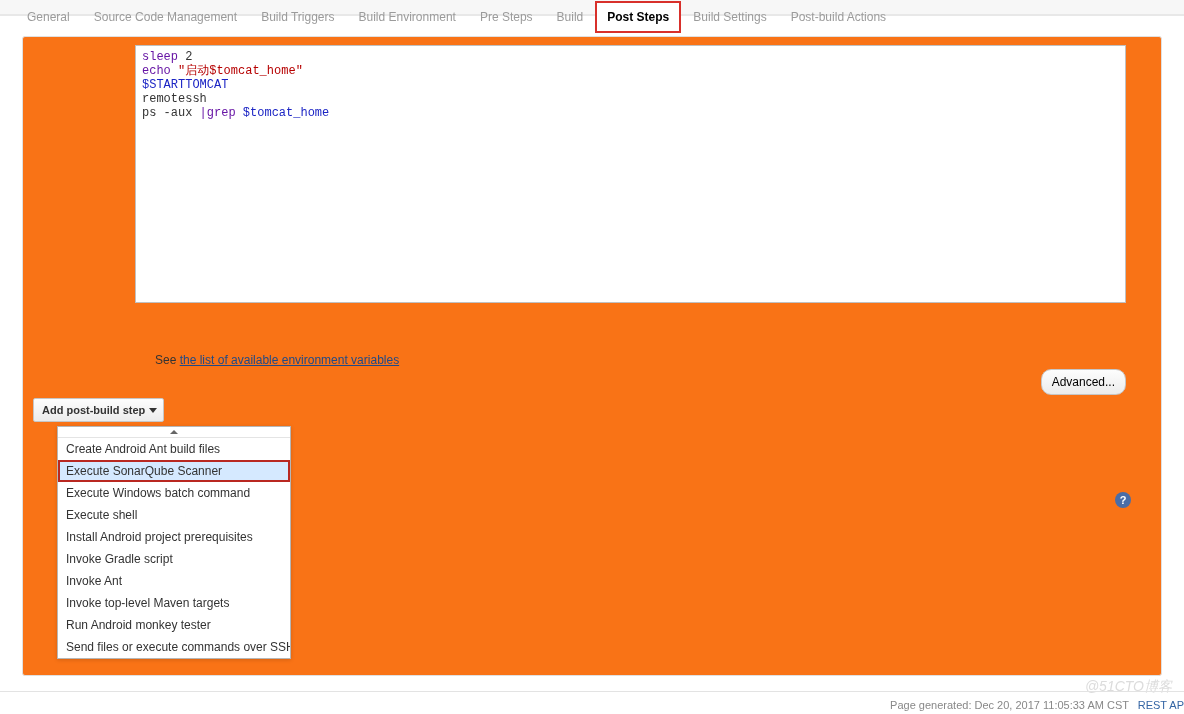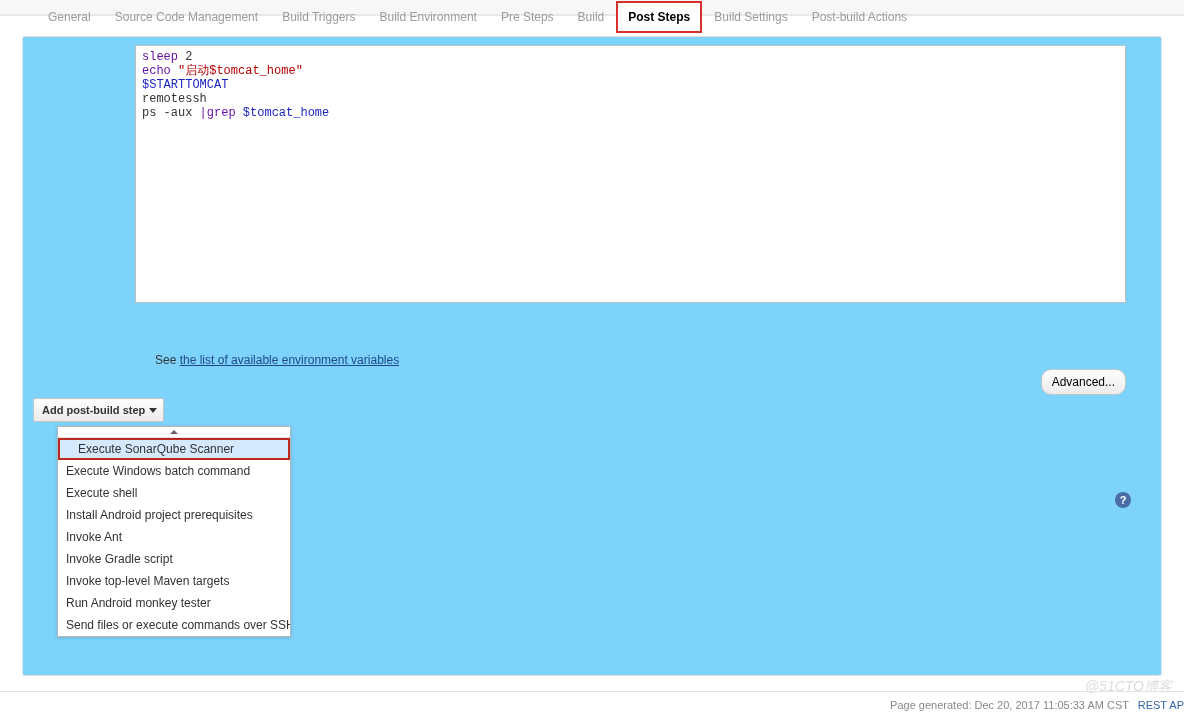--- a/index.html
+++ b/index.html
@@ -1,35 +1,35 @@
 <!DOCTYPE html>
 <html><head>
 <meta charset="utf-8">
 <style>
   html,body { margin:0; padding:0; font-family: Arial, Helvetica, sans-serif; font-size:12px; color:#333; background:#fff; }
   .page { width:1184px; height:714px; position:relative; overflow:hidden; }
-  .top-tabs { position:absolute; left:0; top:0; right:0; height:16px; border-bottom:2px solid #e8e8e8; background:#f7f7f7; padding-left:36px; box-sizing:border-box; white-space:nowrap; }
+  .top-tabs { position:absolute; left:0; top:0; right:0; height:16px; border-bottom:2px solid #e8e8e8; background:#f7f7f7; padding-left:15px; box-sizing:border-box; white-space:nowrap; }
   .top-tabs .tab { display:inline-block; padding:9px 12px 8px 12px; color:#9b9b9b; cursor:pointer; font-size:12px; }
   .top-tabs .tab.active { color:#000; font-weight:bold; border:2px solid #d8302b; background:#fff; padding:7px 10px 7px 10px; margin-top:1px; }
-  .panel-outer { position:absolute; left:22px; right:22px; top:36px; bottom:38px; border:1px solid #e0e0e0; background:#7dd3fc; border-radius:3px; box-sizing:border-box; }
+  .panel-outer { position:absolute; left:22px; right:22px; top:36px; bottom:38px; border:1px solid #e0e0e0; background:#f97316; border-radius:3px; box-sizing:border-box; }
   .code-box { position:absolute; left:112px; right:35px; top:8px; height:258px; background:#fff; border:1px solid #c0c0c0; box-sizing:border-box; padding:4px 6px; font-family: Consolas, "Courier New", monospace; font-size:12px; line-height:14px; overflow:auto; }
   .code-box .line { white-space:pre; }
   .kw { color:#6715a5; }
   .str { color:#b60000; }
   .var { color:#1b24c4; }
   .see-line { position:absolute; left:132px; top:308px; color:#333; font-size:12px;margin-top:8px; }
   .see-line a { color:#204a87; text-decoration:underline; }
   .adv-btn { position:absolute; right:35px; top:332px; border:1px solid #c6c6c6; background:linear-gradient(#fdfdfd,#ececec); padding:5px 10px; font-size:12px; border-radius:10px; cursor:pointer; }
   .add-step { position:absolute; left:10px; top:361px; border:1px solid #c6c6c6; background:linear-gradient(#fdfdfd,#ececec); height:22px; line-height:22px; padding:0 18px 0 8px; font-size:11px; font-weight:bold; color:#333; border-radius:2px; cursor:pointer; }
   .add-step::after { content:""; position:absolute; right:6px; top:9px; border-left:4px solid transparent; border-right:4px solid transparent; border-top:5px solid #333; }
   .dropdown { position:absolute; left:34px; top:389px; width:232px; background:#fff; border:1px solid #b6b6b6; box-shadow:0 1px 4px rgba(0,0,0,0.15); max-height:320px; overflow:hidden; z-index:50; }
   .dropdown .scroll-up { height:10px; border-bottom:1px solid #e4e4e4; position:relative; cursor:pointer; }
   .dropdown .scroll-up::after { content:""; position:absolute; left:50%; top:3px; margin-left:-4px; border-left:4px solid transparent; border-right:4px solid transparent; border-bottom:4px solid #666; }
   .dropdown .item { padding:4px 8px 4px 8px; font-size:12px; color:#333; cursor:pointer; white-space:nowrap; }
-  .dropdown .item.selected { background:#d5e9ff; border:2px solid #b92821; padding:2px 18px; }
+  .dropdown .item.selected { background:#d5e9ff; border:2px solid #b92821; padding:2px 6px; }
   .help-icon { position:absolute; right:30px; top:455px; width:16px; height:16px; border-radius:50%; background:#4a6da7; color:#fff; font-size:11px; font-weight:bold; text-align:center; line-height:16px; cursor:pointer; }
   .footer { position:absolute; left:0; right:0; bottom:0; height:22px; border-top:1px solid #e3e3e3; font-size:11px; color:#888; }
   .footer .gen { position:absolute; right:55px; bottom:3px; }
   .footer .rest { position:absolute; right:0; bottom:3px; color:#3465a4; cursor:pointer; }
   .watermark { position:absolute; right:12px; bottom:18px; font-size:14px; color:#dcdcdc; font-style:italic; }
 </style>
 </head>
 <body>
 
 <div class="page">
@@ -49,26 +49,27 @@
       <span>See </span><a href="#">the list of available environment variables</a>
     </div>
 
     <button class="adv-btn">Advanced...</button>
 
     <div class="add-step">Add post-build step</div>
 
     <div class="dropdown">
       <div class="scroll-up"></div>
       <div id="dropdown-list">
+          <div class="item">Create Android Ant build files</div>
           <div class="item selected">Execute SonarQube Scanner</div>
           <div class="item">Execute Windows batch command</div>
           <div class="item">Execute shell</div>
           <div class="item">Install Android project prerequisites</div>
+          <div class="item">Invoke Gradle script</div>
           <div class="item">Invoke Ant</div>
-          <div class="item">Invoke Gradle script</div>
           <div class="item">Invoke top-level Maven targets</div>
           <div class="item">Run Android monkey tester</div>
           <div class="item">Send files or execute commands over SSH</div>
         </div>
     </div>
 
     <div class="help-icon">?</div>
 
   </div>
 

